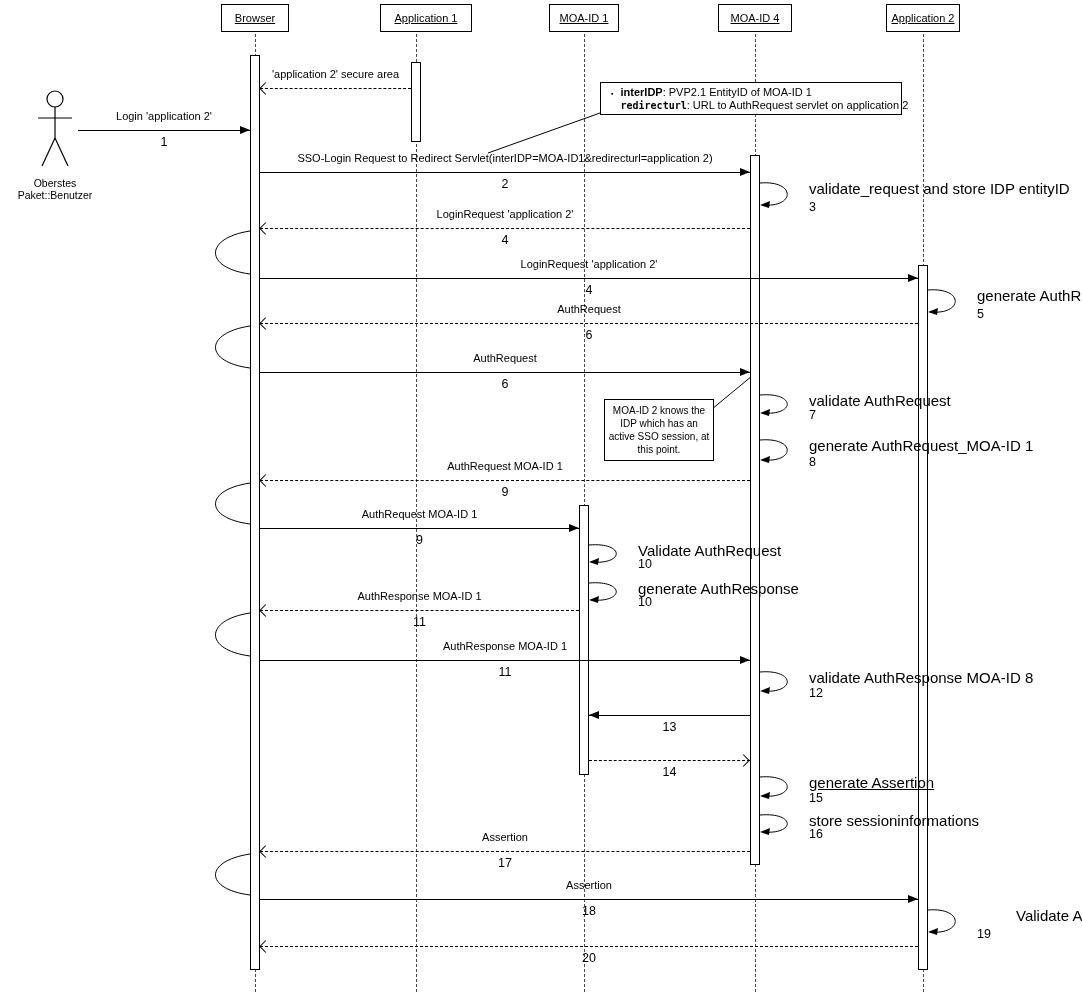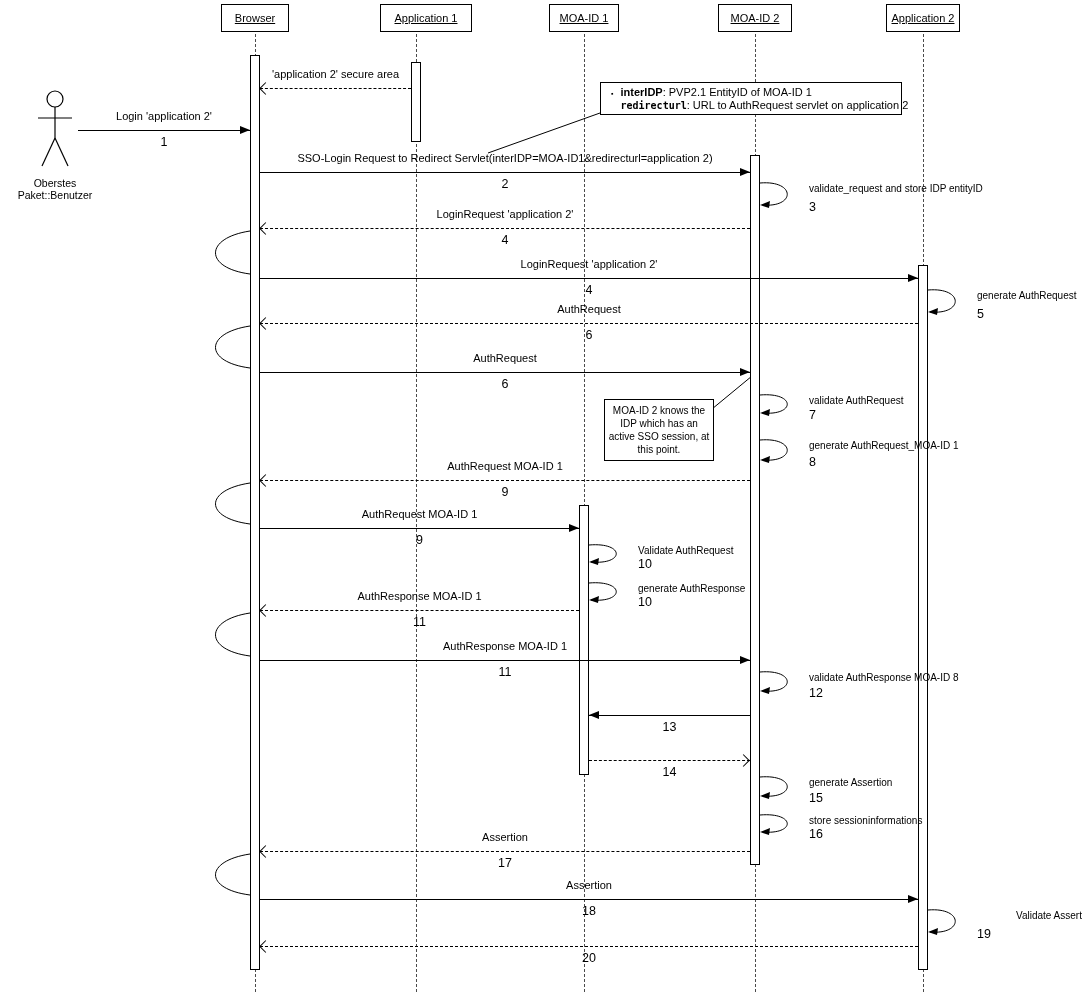--- a/index.html
+++ b/index.html
@@ -21,21 +21,21 @@
   .mline.dashed { border-top-style:dashed; }
   .arr-r,.arr-l { position:absolute; width:0; height:0; }
   .arr-r { border-left:10px solid #000; border-top:4px solid transparent; border-bottom:4px solid transparent; }
   .arr-l { border-right:10px solid #000; border-top:4px solid transparent; border-bottom:4px solid transparent; }
   .chv-l,.chv-r { position:absolute; width:9px; height:9px; }
   .chv-l { border-top:1px solid #000; border-left:1px solid #000; transform:rotate(-45deg); }
   .chv-r { border-top:1px solid #000; border-right:1px solid #000; transform:rotate(45deg); }
 
   .mlabel { position:absolute; width:480px; text-align:center; font-size:11px; line-height:13px; white-space:nowrap; }
   .mnum   { position:absolute; width:80px; text-align:center; font-size:12.5px; line-height:14px; }
-  .slabel { position:absolute; font-size:10px; line-height:13px; white-space:nowrap;text-align:center; }
+  .slabel { position:absolute; font-size:15px; line-height:13px; white-space:nowrap;text-align:center; }
   .snum   { position:absolute; font-size:12.5px; line-height:14px; }
 
   .note { position:absolute; background:#fff; border:1px solid #000; z-index:5; }
   #note1 { left:600px; top:82px; width:302px; height:33px; display:flex; align-items:flex-start; padding:3px 4px; }
   #note1 .bullet { font-size:7px; line-height:12px; margin:2px 7px 0 6px; }
   .nline { font-size:11px; line-height:13px; white-space:nowrap; }
   .nline .k1 { font-weight:700; }
   .nline .k2 { font-weight:700; font-family:"DejaVu Sans Mono", monospace; font-size:10px; }
   #note2 { left:604px; top:399px; width:110px; height:62px; display:flex; align-items:center; justify-content:center;
            text-align:center; font-size:10px; line-height:13px; padding:3px; }
@@ -99,21 +99,21 @@
   <div class="head" style="left:221px;width:68px">
     <span>Browser</span>
     </div>
   <div class="head" style="left:380px;width:92px">
     <span>Application 1</span>
     </div>
   <div class="head" style="left:549px;width:70px">
     <span>MOA-ID 1</span>
     </div>
   <div class="head" style="left:718px;width:74px">
-    <span>MOA-ID 2</span>
+    <span>MOA-ID 4</span>
     </div>
   <div class="head" style="left:886px;width:74px">
     <span>Application 2</span>
     </div>
 
   <div class="bar" style="left:250px;top:55px;height:915px"></div>
   <div class="bar" style="left:411px;top:62px;height:80px"></div>
   <div class="bar" style="left:579px;top:505px;height:270px"></div>
   <div class="bar" style="left:750px;top:155px;height:710px"></div>
   <div class="bar" style="left:918px;top:265px;height:705px"></div>
@@ -177,21 +177,21 @@
       <div class="mlabel" style="left: 265px; top: 640px;">AuthResponse MOA-ID 1</div>
       <div class="mnum" style="left: 465px; top: 665px;">11</div>
       <div class="slabel" style="left: 809px; top: 671px;">validate AuthResponse MOA-ID 8</div>
       <div class="snum" style="left: 809px; top: 686px;">12</div>
       <div class="mline" style="left: 589px; top: 715px; width: 161px;"></div>
       <div class="arr-l" style="left: 589px; top: 711px;"></div>
       <div class="mnum" style="left: 629.5px; top: 720px;">13</div>
       <div class="mline dashed" style="left: 589px; top: 760px; width: 161px;"></div>
       <div class="chv-r" style="left: 739px; top: 756px;"></div>
       <div class="mnum" style="left: 629.5px; top: 765px;">14</div>
-      <div class="slabel" style="left: 809px; top: 776px;">generate Assertion</div>
+      <div class="slabel" style="left: 809px; top: 776px; text-decoration: underline;">generate Assertion</div>
       <div class="snum" style="left: 809px; top: 791px;">15</div>
       <div class="slabel" style="left: 809px; top: 814px;">store sessioninformations</div>
       <div class="snum" style="left: 809px; top: 827px;">16</div>
       <div class="mline dashed" style="left: 260px; top: 851px; width: 490px;"></div>
       <div class="chv-l" style="left: 261px; top: 847px;"></div>
       <div class="mlabel" style="left: 265px; top: 831px;">Assertion</div>
       <div class="mnum" style="left: 465px; top: 856px;">17</div>
       <div class="mline" style="left: 260px; top: 899px; width: 658px;"></div>
       <div class="arr-r" style="left: 908px; top: 895px;"></div>
       <div class="mlabel" style="left: 349px; top: 879px;">Assertion</div>

